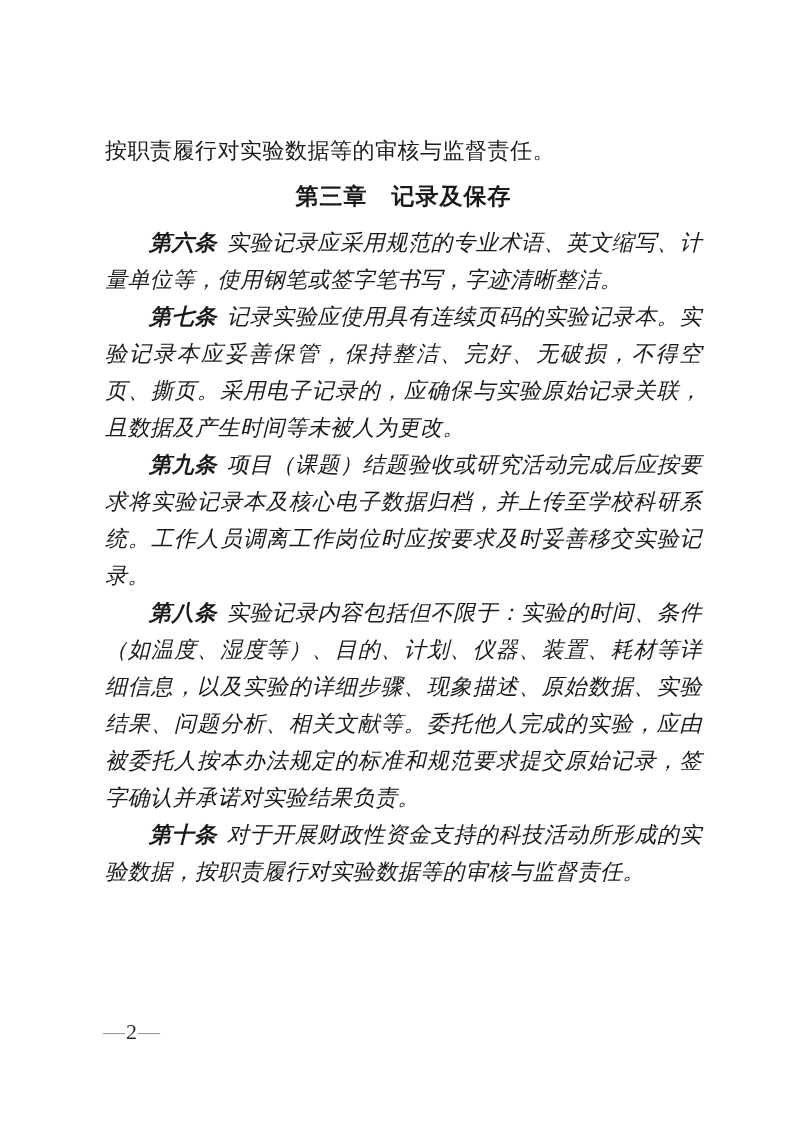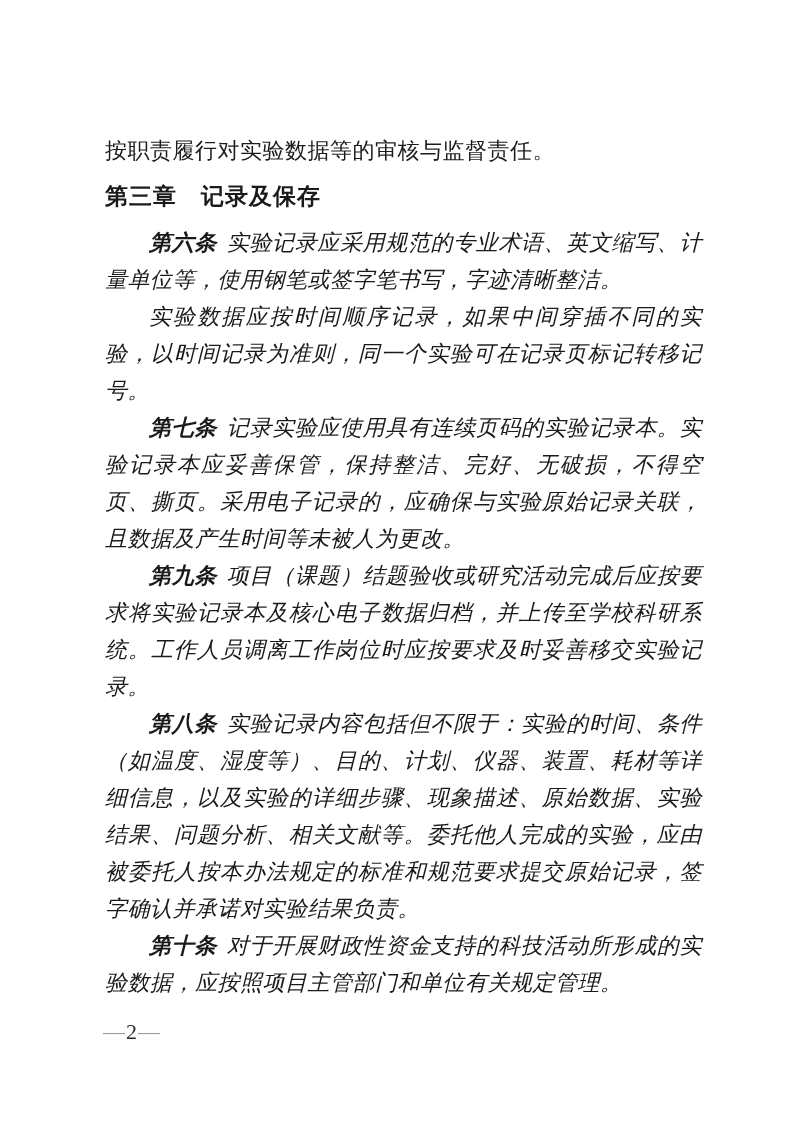--- a/index.html
+++ b/index.html
@@ -31,20 +31,21 @@
   .article-label {
     font-family: "Liberation Sans", "DejaVu Sans", sans-serif;
     font-weight: bold;
     margin-right: 0.45em;
   }
   h2.chapter {
     font-family: "Liberation Sans", "DejaVu Sans", sans-serif;
     font-weight: bold;
     font-size: 23px;
     line-height: 37px;
+    text-align: center;
     letter-spacing: 1px;
     margin: 9px 0;
     text-indent: 0;
   }
   .pagenum {
     position: absolute;
     left: 103px; top: 1020px;
     font-size: 22px;
     line-height: 24px;
     letter-spacing: 0;
@@ -57,27 +58,26 @@
 
 <div class="page">
   <div class="content">
 
     <p class="para">按职责履行对实验数据等的审核与监督责任。</p>
 
     <h2 class="chapter">第三章　记录及保存</h2>
 
     <p class="para indent"><span class="article-label">第六条</span><span>实验记录应采用规范的专业术语、英文缩写、计量单位等，使用钢笔或签字笔书写，字迹清晰整洁。</span></p>
 
-    <p class="para indent"><span>实验数据应按时间顺序记录，如果中间穿插不同的实验，以时间记录为准则，同一个实验可在记录页标记转移记号。</span></p>
 
     <p class="para indent"><span class="article-label">第七条</span><span>记录实验应使用具有连续页码的实验记录本。实验记录本应妥善保管，保持整洁、完好、无破损，不得空页、撕页。采用电子记录的，应确保与实验原始记录关联，且数据及产生时间等未被人为更改。</span></p>
 
     <p class="para indent"><span class="article-label">第九条</span><span>项目（课题）结题验收或研究活动完成后应按要求将实验记录本及核心电子数据归档，并上传至学校科研系统。工作人员调离工作岗位时应按要求及时妥善移交实验记录。</span></p>
 
     <p class="para indent"><span class="article-label">第八条</span><span>实验记录内容包括但不限于：实验的时间、条件（如温度、湿度等）、目的、计划、仪器、装置、耗材等详细信息，以及实验的详细步骤、现象描述、原始数据、实验结果、问题分析、相关文献等。委托他人完成的实验，应由被委托人按本办法规定的标准和规范要求提交原始记录，签字确认并承诺对实验结果负责。</span></p>
 
-    <p class="para indent"><span class="article-label">第十条</span><span>对于开展财政性资金支持的科技活动所形成的实验数据，应按照项目主管部门和单位有关规定管理。</span></p>
+    <p class="para indent"><span class="article-label">第十条</span><span>对于开展财政性资金支持的科技活动所形成的实验数据，按职责履行对实验数据等的审核与监督责任。</span></p>
 
 
   </div>
 
   <div class="pagenum"><span class="dash">—</span><span class="num">2</span><span class="dash">—</span></div>
 </div>
 
 </body></html>

